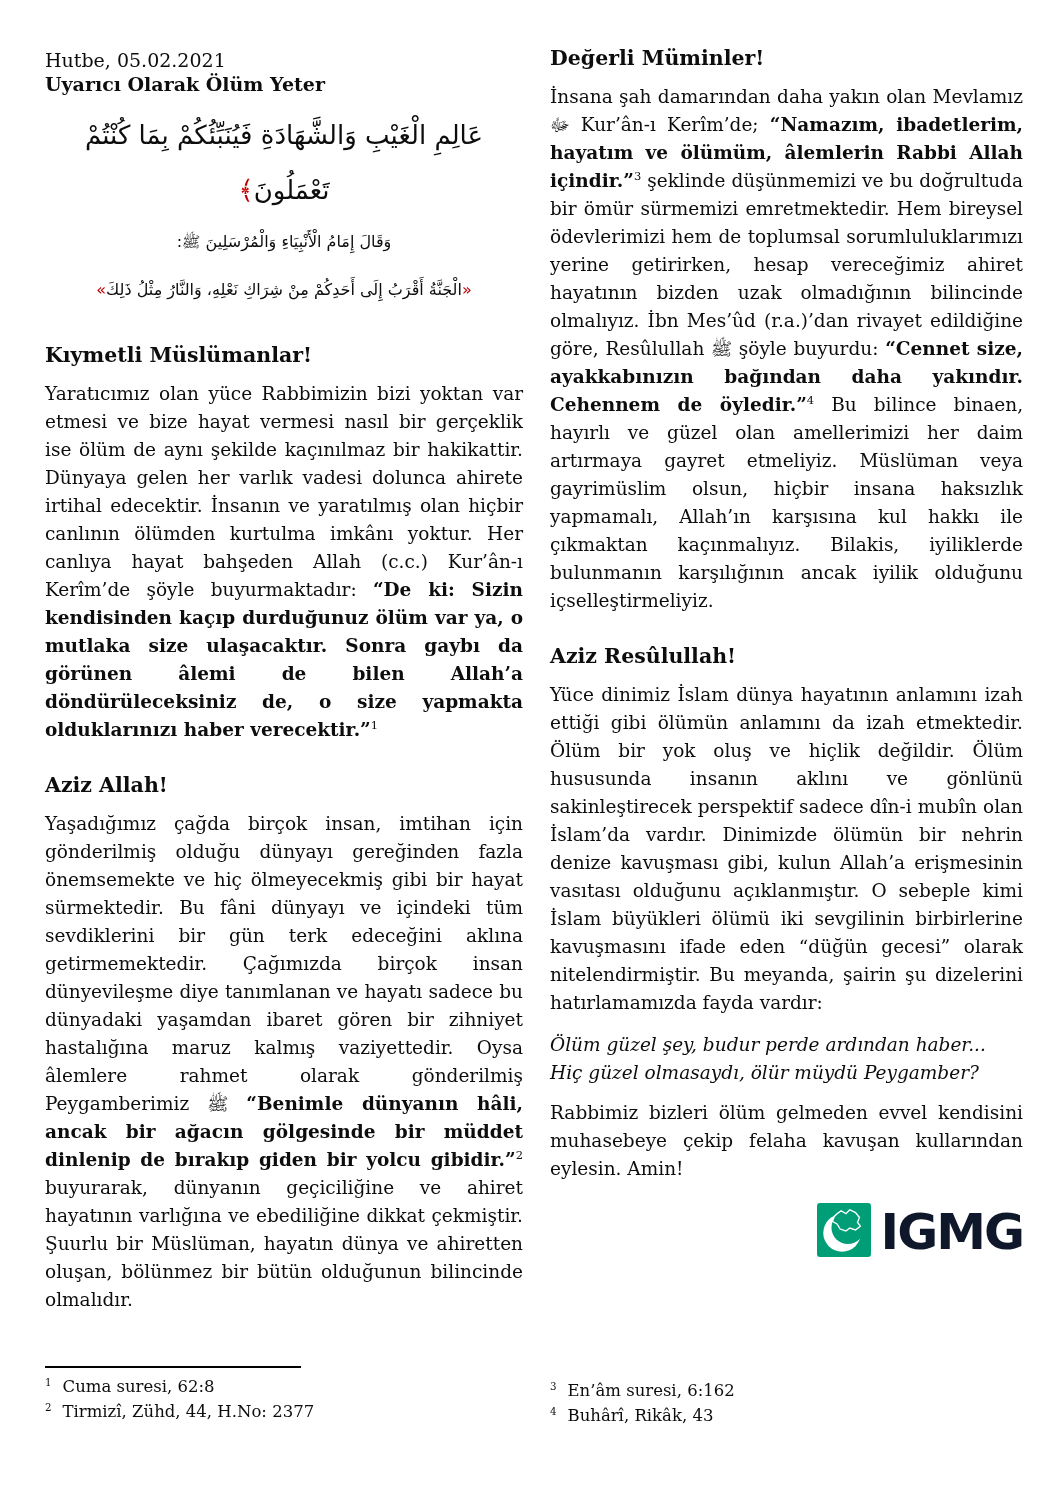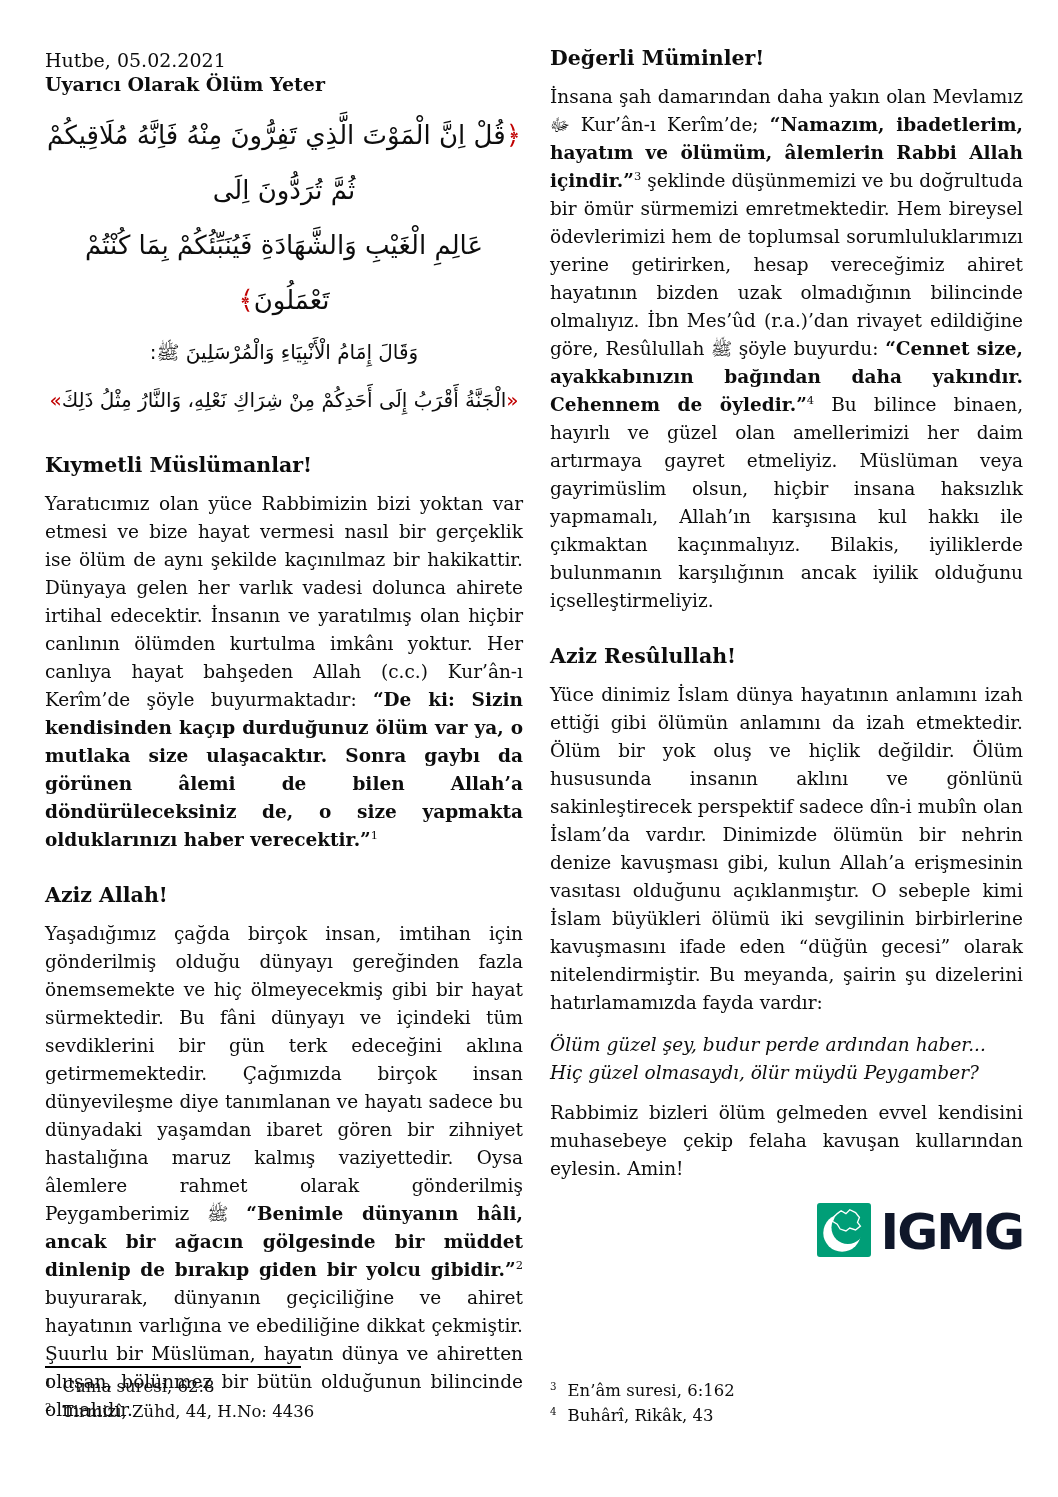--- a/index.html
+++ b/index.html
@@ -16,21 +16,21 @@
   .col { position: absolute; }
   .col-left  { left: 45px;  top: 48px; width: 478px; }
   .col-right { left: 550px; top: 45px; width: 473px; }
 
   .hdr-line1 { font-size: 19px; line-height: 24px; }
   .hdr-line2 { font-size: 19px; line-height: 24px; font-weight: bold; }
 
   .arabic-block { margin-top: 12px; direction: rtl; text-align: center; }
   .ar-line { font-family: "DejaVu Sans", sans-serif; }
   .ar-verse { font-size: 26px; line-height: 55px; }
-  .ar-small { font-size: 20px; line-height: 48px; }
+  .ar-small { font-size: 16px; line-height: 48px; }
   .run-red { color: #C00000; }
   .run-callig { font-family: "DejaVu Sans", sans-serif; font-size: 0.95em; }
 
   .heading { font-size: 20.5px; font-weight: bold; margin: 28px 0 0 0; line-height: 26px; }
   .heading-first { margin-top: 0; }
 
   .body-text {
     font-size: 18.5px;
     line-height: 28px;
     text-align: justify;
@@ -73,21 +73,20 @@
 </head>
 <body>
 
 <div class="page">
 
   <div class="col col-left">
     <div class="hdr-line1">Hutbe, 05.02.2021</div>
     <div class="hdr-line2">Uyarıcı Olarak Ölüm Yeter</div>
 
     <div class="arabic-block">
-      <div class="ar-line ar-verse" dir="rtl"><span class="run-red">﴿</span><span>قُلْ اِنَّ الْمَوْتَ الَّذِي تَفِرُّونَ مِنْهُ فَاِنَّهُ مُلَاقِيكُمْ ثُمَّ تُرَدُّونَ اِلَى</span></div>
       <div class="ar-line ar-verse" dir="rtl"><span>عَالِمِ الْغَيْبِ وَالشَّهَادَةِ فَيُنَبِّئُكُمْ بِمَا كُنْتُمْ تَعْمَلُونَ</span><span class="run-red">﴾</span></div>
       <div class="ar-line ar-small" dir="rtl"><span>وَقَالَ إِمَامُ الْأَنْبِيَاءِ وَالْمُرْسَلِينَ </span><span class="run-callig">ﷺ</span><span>:</span></div>
       <div class="ar-line ar-small" dir="rtl"><span class="run-red">«</span><span>الْجَنَّةُ أَقْرَبُ إِلَى أَحَدِكُمْ مِنْ شِرَاكِ نَعْلِهِ، وَالنَّارُ مِثْلُ ذَلِكَ</span><span class="run-red">»</span></div>
     </div>
 
     <h2 class="heading">Kıymetli Müslümanlar!</h2>
     <p class="body-text"><span>Yaratıcımız olan yüce Rabbimizin bizi yoktan var etmesi ve bize hayat vermesi nasıl bir gerçeklik ise ölüm de aynı şekilde kaçınılmaz bir hakikattir. Dünyaya gelen her varlık vadesi dolunca ahirete irtihal edecektir. İnsanın ve yaratılmış olan hiçbir canlının ölümden kurtulma imkânı yoktur. Her canlıya hayat bahşeden Allah (c.c.) Kur’ân-ı Kerîm’de şöyle buyurmaktadır: </span><span class="run-b">“De ki: Sizin kendisinden kaçıp durduğunuz ölüm var ya, o mutlaka size ulaşacaktır. Sonra gaybı da görünen âlemi de bilen Allah’a döndürüleceksiniz de, o size yapmakta olduklarınızı haber verecektir.”</span><sup>1</sup></p>
 
     <h2 class="heading">Aziz Allah!</h2>
     <p class="body-text"><span>Yaşadığımız çağda birçok insan, imtihan için gönderilmiş olduğu dünyayı gereğinden fazla önemsemekte ve hiç ölmeyecekmiş gibi bir hayat sürmektedir. Bu fâni dünyayı ve içindeki tüm sevdiklerini bir gün terk edeceğini aklına getirmemektedir. Çağımızda birçok insan dünyevileşme diye tanımlanan ve hayatı sadece bu dünyadaki yaşamdan ibaret gören bir zihniyet hastalığına maruz kalmış vaziyettedir. Oysa âlemlere rahmet olarak gönderilmiş Peygamberimiz </span><span class="run-callig">ﷺ </span><span class="run-b">“Benimle dünyanın hâli, ancak bir ağacın gölgesinde bir müddet dinlenip de bırakıp giden bir yolcu gibidir.”</span><sup>2</sup><span> buyurarak, dünyanın geçiciliğine ve ahiret hayatının varlığına ve ebediliğine dikkat çekmiştir. Şuurlu bir Müslüman, hayatın dünya ve ahiretten oluşan, bölünmez bir bütün olduğunun bilincinde olmalıdır.</span></p>
@@ -116,21 +115,21 @@
           <path d="M21 11 L25 8 L30 11 L34 7 L40 10 L44 15 L42 20 L45 24 L40 28 L34 26 L30 29 L24 27 L21 22 L16 19 L18 14 Z" fill="#009E77" stroke="#ffffff" stroke-width="1.4"></path>
         </svg>
       </span>
       <span class="logo-text">IGMG</span>
     </div>
   </div>
 
   <div class="footnotes footnotes-left">
     <div class="fn-rule"></div>
     <div class="fn-line"><sup>1</sup><span>Cuma suresi, 62:8</span></div>
-    <div class="fn-line"><sup>2</sup><span>Tirmizî, Zühd, 44, H.No: 4436</span></div>
+    <div class="fn-line"><sup>2</sup><span>Tirmizî, Zühd, 44, H.No: 2377</span></div>
   </div>
 
   <div class="footnotes footnotes-right">
     <div class="fn-line"><sup>3</sup><span>En’âm suresi, 6:162</span></div>
     <div class="fn-line"><sup>4</sup><span>Buhârî, Rikâk, 43</span></div>
   </div>
 
 </div>
 
 </body></html>

